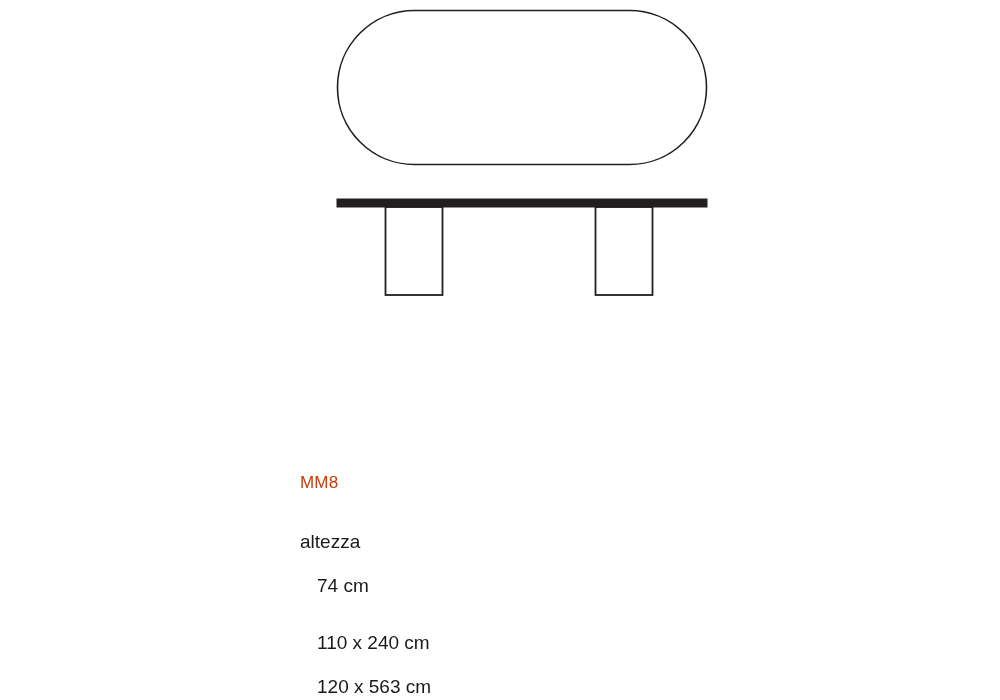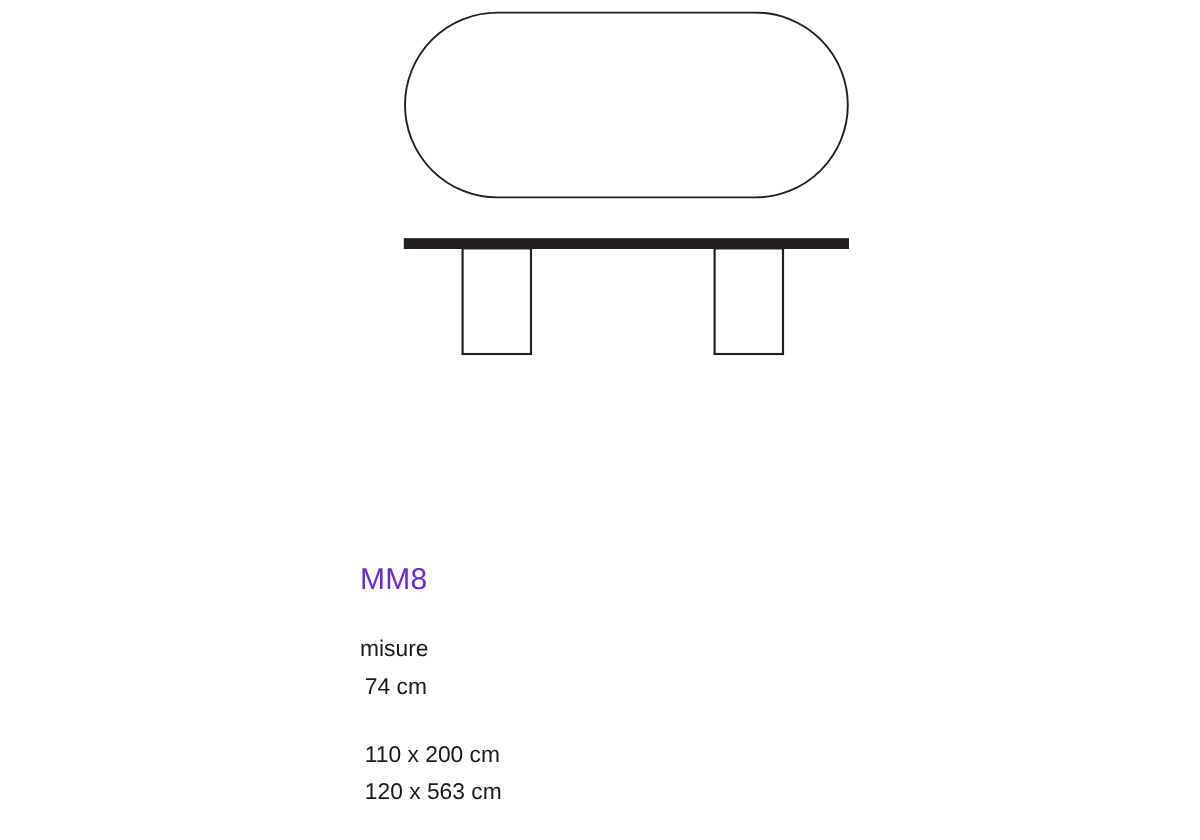--- a/index.html
+++ b/index.html
@@ -25,64 +25,64 @@
   }
 
   .spec-block {
     position: absolute;
     left: 300px;
     top: 470px;
     width: 420px;
   }
 
   .spec-model {
-    font-size: 25px;
+    font-size: 17px;
     line-height: 26px;
     letter-spacing: 0.2px;
-    color: #6d28d9;
+    color: #c2410c;
     margin: 0 0 32px 0;
   }
 
   .spec-group {
     margin: 0 0 30px 0;
   }
 
   .spec-label {
     font-size: 19px;
     line-height: 27px;
     color: #1a1a1a;
     margin: 0;
   }
 
   .spec-value {
     font-size: 19px;
     line-height: 27px;
     color: #1a1a1a;
-    margin: 4px;
+    margin: 17px;
   }
 </style>
 </head>
 <body>
 
 <svg id="drawing" viewBox="0 0 1000 700" xmlns="http://www.w3.org/2000/svg">
 
   <rect x="337.5" y="10.5" width="369" height="154" rx="77" ry="77" fill="none" stroke="#231f20" stroke-width="1.6"></rect>
 
   <rect x="337" y="199" width="370" height="8" fill="#231f20" stroke="#231f20" stroke-width="1"></rect>
 
   <rect x="385.5" y="207" width="57" height="88" fill="none" stroke="#231f20" stroke-width="1.8"></rect>
 
   <rect x="595.5" y="207" width="57" height="88" fill="none" stroke="#231f20" stroke-width="1.8"></rect>
 </svg>
 
 <div class="spec-block">
   <p class="spec-model">MM8</p>
 
   <div class="spec-group">
-    <p class="spec-label">misure</p>
+    <p class="spec-label">altezza</p>
     <p class="spec-value">74 cm</p>
   </div>
 
   <div class="spec-group">
-    <p class="spec-value">110 x 200 cm</p>
+    <p class="spec-value">110 x 240 cm</p>
     <p class="spec-value">120 x 563 cm</p>
   </div>
 </div>
 
 </body></html>

